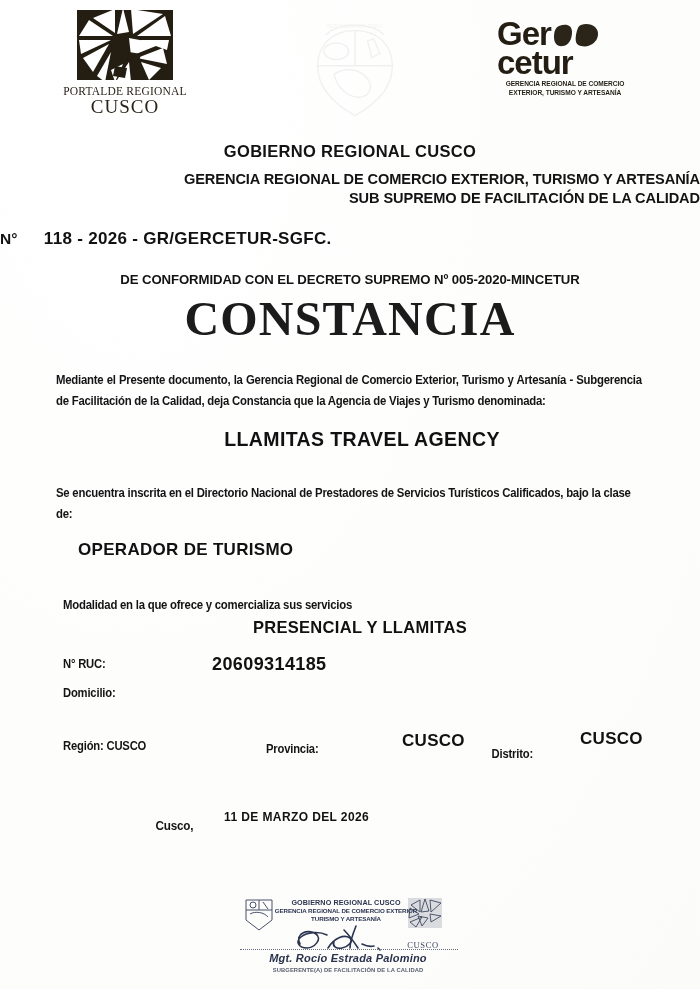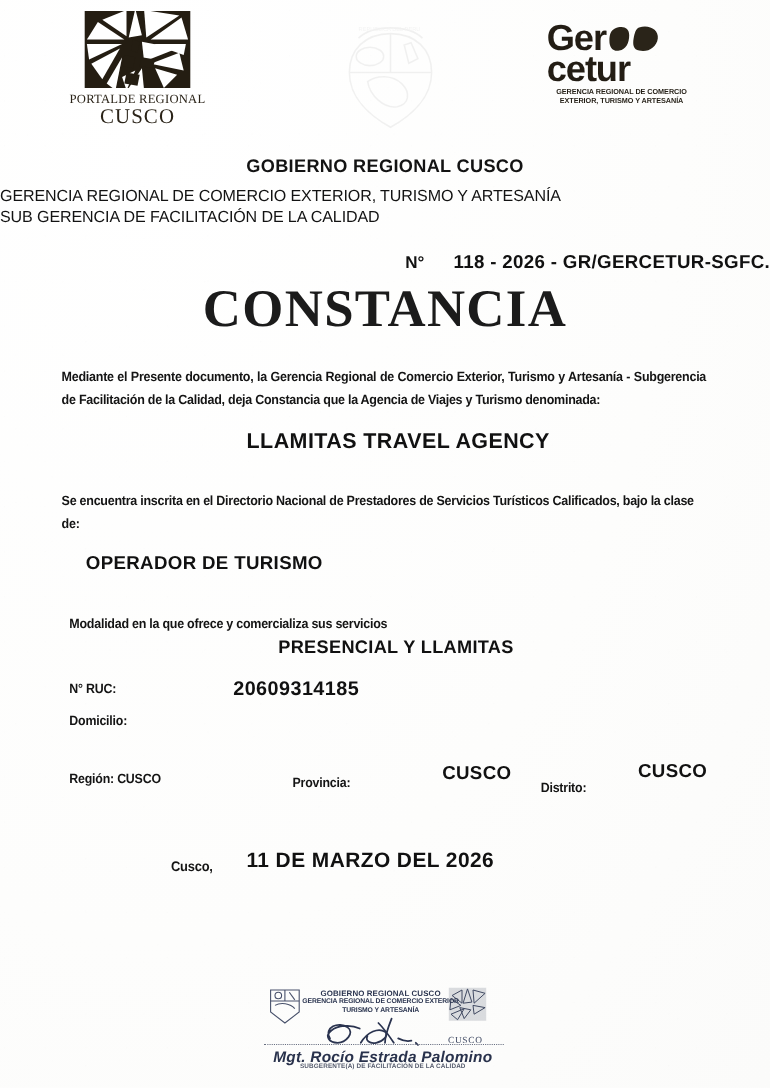--- a/index.html
+++ b/index.html
@@ -99,30 +99,31 @@
   
   .t-govt {
     text-align: center;
     font-size: 16.5px;
     font-weight: bold;
     letter-spacing: 0.3px;
     margin-top: 14px;
     color: #131313;
   }
   .t-gerencia {
-    text-align: left;
+    text-align: right;
     font-size: 14.6px;
-    font-weight: normal;
+    font-weight: bold;
     letter-spacing: -0.1px;
     margin-top: 9px;
     color: #131313;
     line-height: 1.28;
+    margin-left: 16px;
   }
   .t-numero {
-    text-align: right;
+    text-align: left;
     margin-top: 22px;
     color: #111;
     white-space: nowrap;
   }
   .t-numero .nlabel {
     font-size: 15.5px;
     font-weight: bold;
   }
   .t-numero .nval {
     font-size: 17px;
@@ -317,21 +318,21 @@
     font-size: 12.6px;
     font-weight: bold;
     color: #141414;
     letter-spacing: -0.2px;
     transform: scaleX(0.93);
   }
   .d-val {
     position: absolute;
     left: 168px;
     top: 1px;
-    font-size: 19px;
+    font-size: 12px;
     font-weight: bold;
     color: #111;
     letter-spacing: 0.4px;
     text-align: right;
   }
 
   
   .seal {
     position: absolute;
     left: 232px;
@@ -357,21 +358,21 @@
     color: #2b3550; letter-spacing: -0.1px;
   }
   .s-cusco {
     position: absolute; left: 163px; top: 44px; width: 56px;
     text-align: center; font-family: "Liberation Serif", serif;
     font-size: 8.5px; color: #3c4660; letter-spacing: 0.6px;
   }
   .s-name {
     position: absolute; left: 0; top: 56px; width: 232px;
     text-align: center; font-family: "Liberation Sans", sans-serif;
-    font-style: italic; font-size: 14px; font-weight: bold;
+    font-style: italic; font-size: 11px; font-weight: bold;
     color: #29324c; letter-spacing: 0.2px;
   }
   .s-role {
     position: absolute; left: 0; top: 71px; width: 232px;
     text-align: center; font-size: 5.8px; font-weight: bold;
     color: #3a4156; letter-spacing: 0.1px; opacity: 0.85;
   }
   .s-dots {
     position: absolute; left: 8px; top: 53px; width: 218px;
     border-top: 1.2px dotted #444c63; opacity: 0.8;
@@ -441,28 +442,29 @@
         <div>GERENCIA REGIONAL DE COMERCIO</div>
         <div>EXTERIOR, TURISMO Y ARTESANÍA</div>
       </div>
     </div>
   </div>
 
   <div class="t-govt">GOBIERNO REGIONAL CUSCO</div>
 
   <div class="t-gerencia">
     <div>GERENCIA REGIONAL DE COMERCIO EXTERIOR, TURISMO Y ARTESANÍA</div>
-    <div>SUB GERENCIA DE FACILITACIÓN DE LA CALIDAD</div>
+    <div>SUB SUPREMO DE FACILITACIÓN DE LA CALIDAD</div>
   </div>
 
   <div class="t-numero">
     <span class="nlabel">N°</span>
     <span class="nval">118 - 2026 - GR/GERCETUR-SGFC.</span>
   </div>
 
+  <div class="t-decreto">DE CONFORMIDAD CON EL DECRETO SUPREMO Nº 005-2020-MINCETUR</div>
 
   <div class="t-constancia">CONSTANCIA</div>
 
   <div class="body-wrap">
 
     <div class="para">Mediante el Presente documento, la Gerencia Regional de Comercio Exterior, Turismo y Artesanía - Subgerencia de Facilitación de la Calidad, deja Constancia que la Agencia de Viajes y Turismo denominada:</div>
 
     <div class="bigname">LLAMITAS TRAVEL AGENCY</div>
 
     <div class="para2">Se encuentra inscrita en el Directorio Nacional de Prestadores de Servicios Turísticos Calificados, bajo la clase de:</div>

